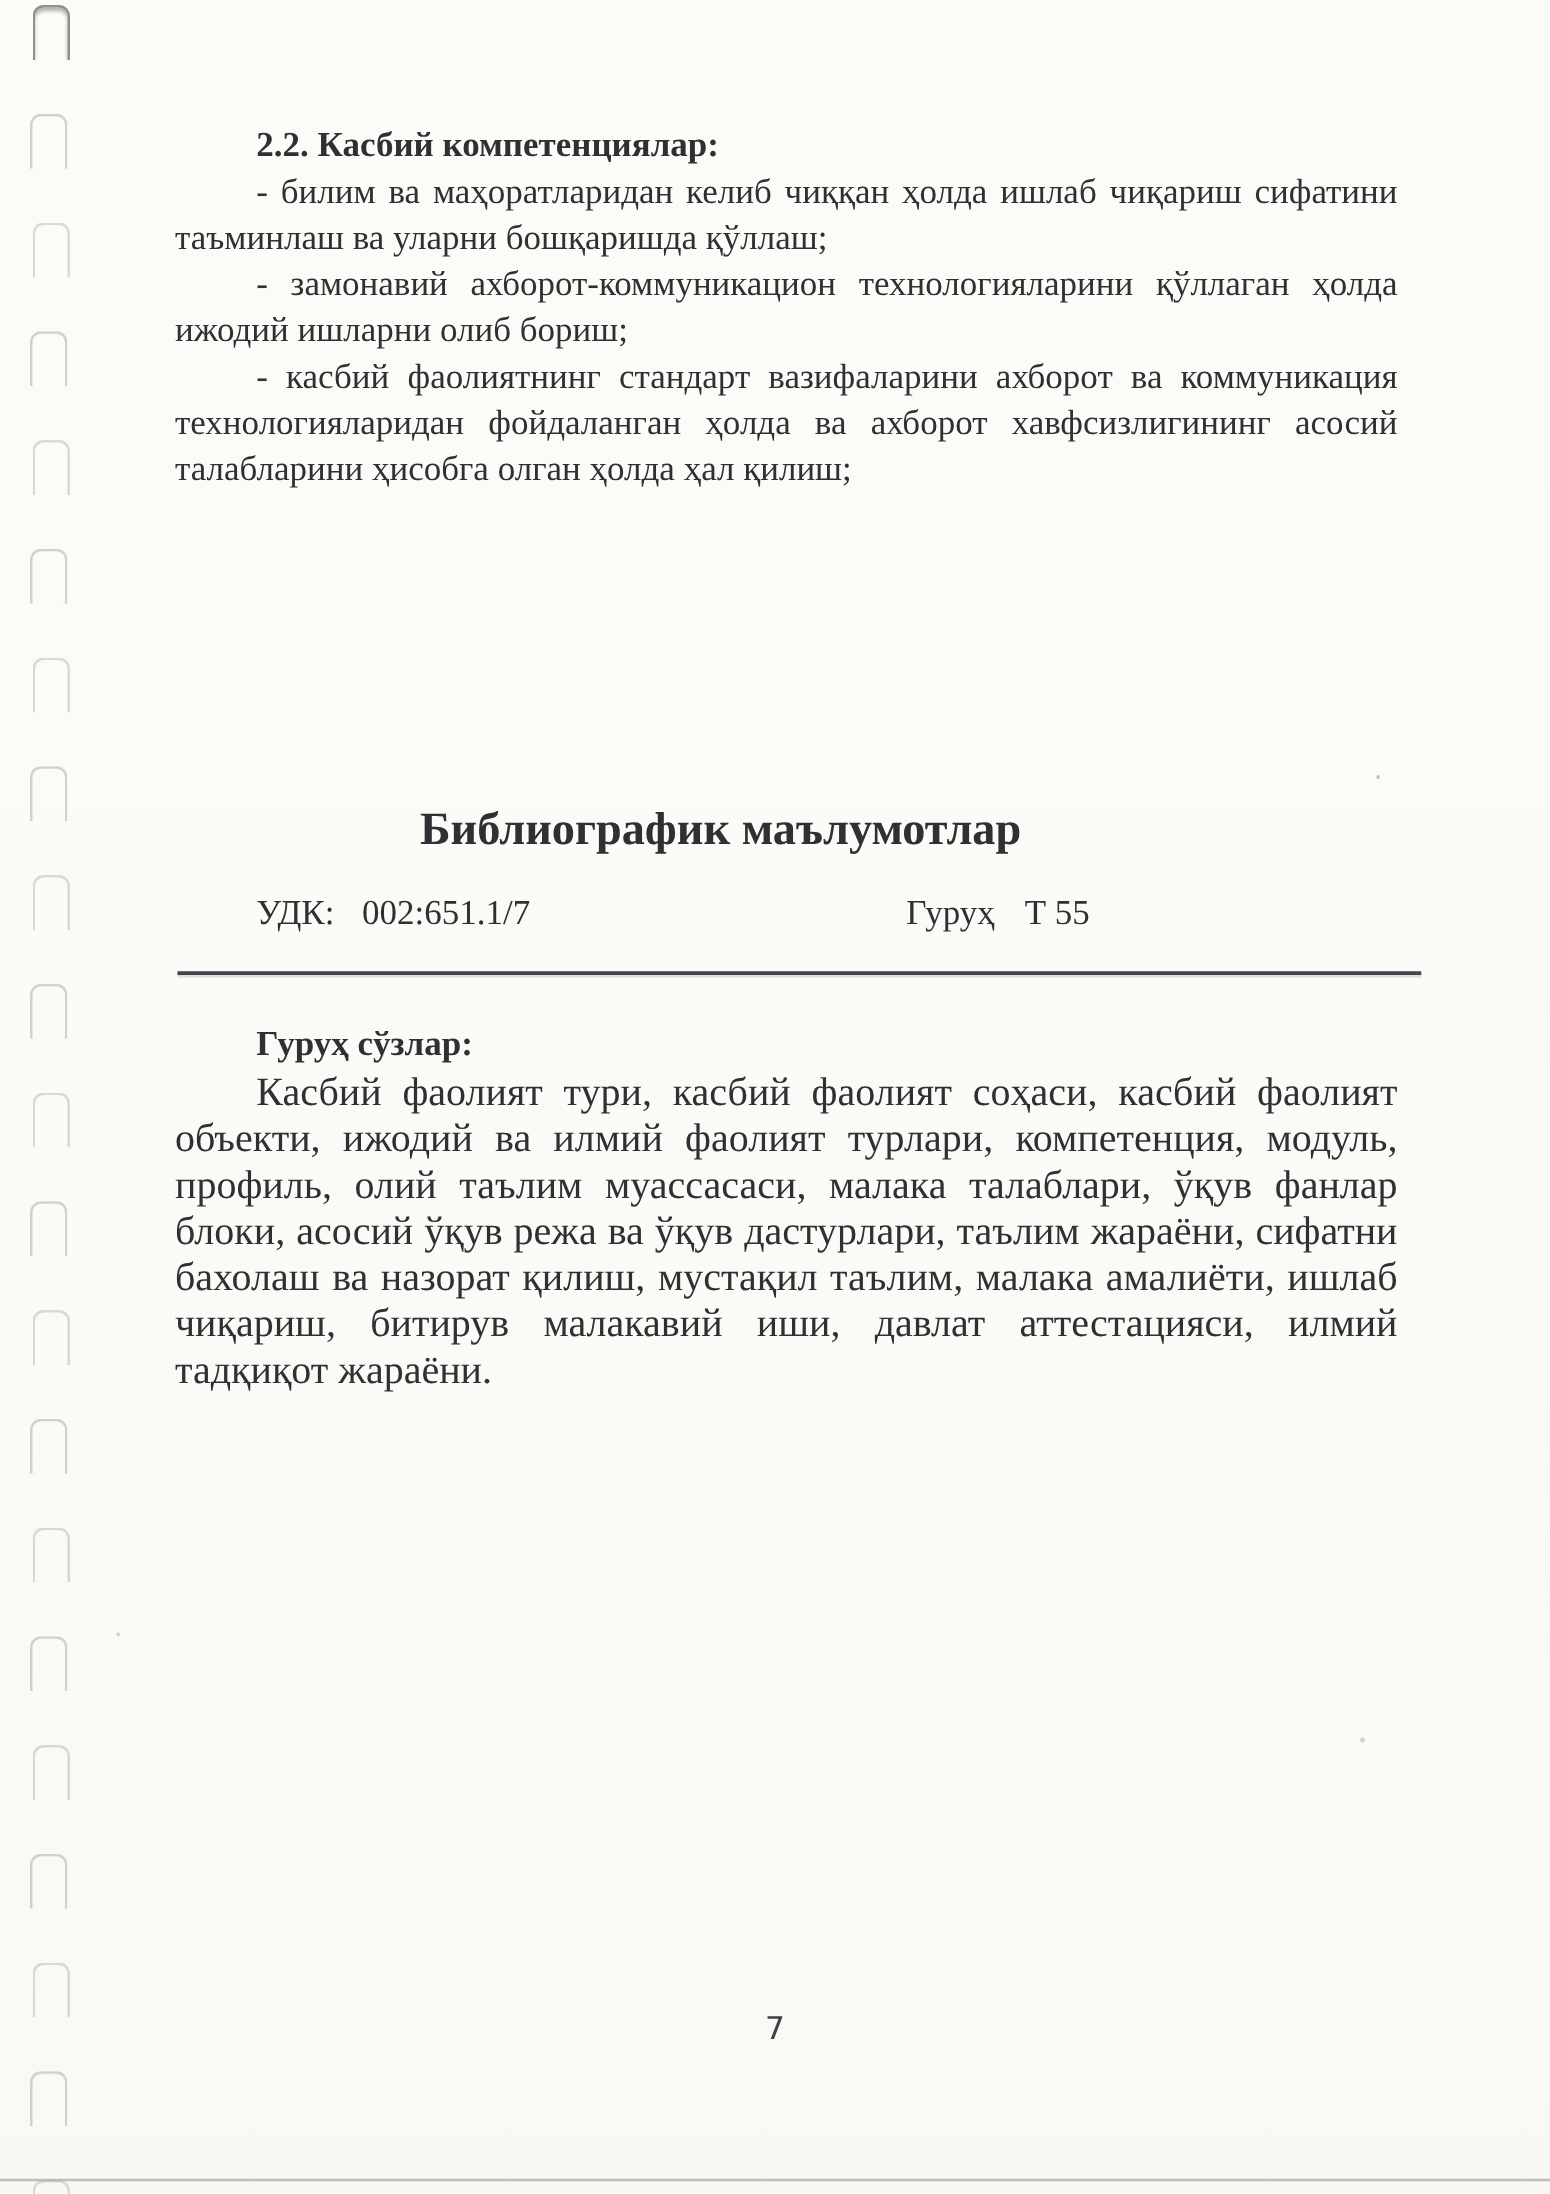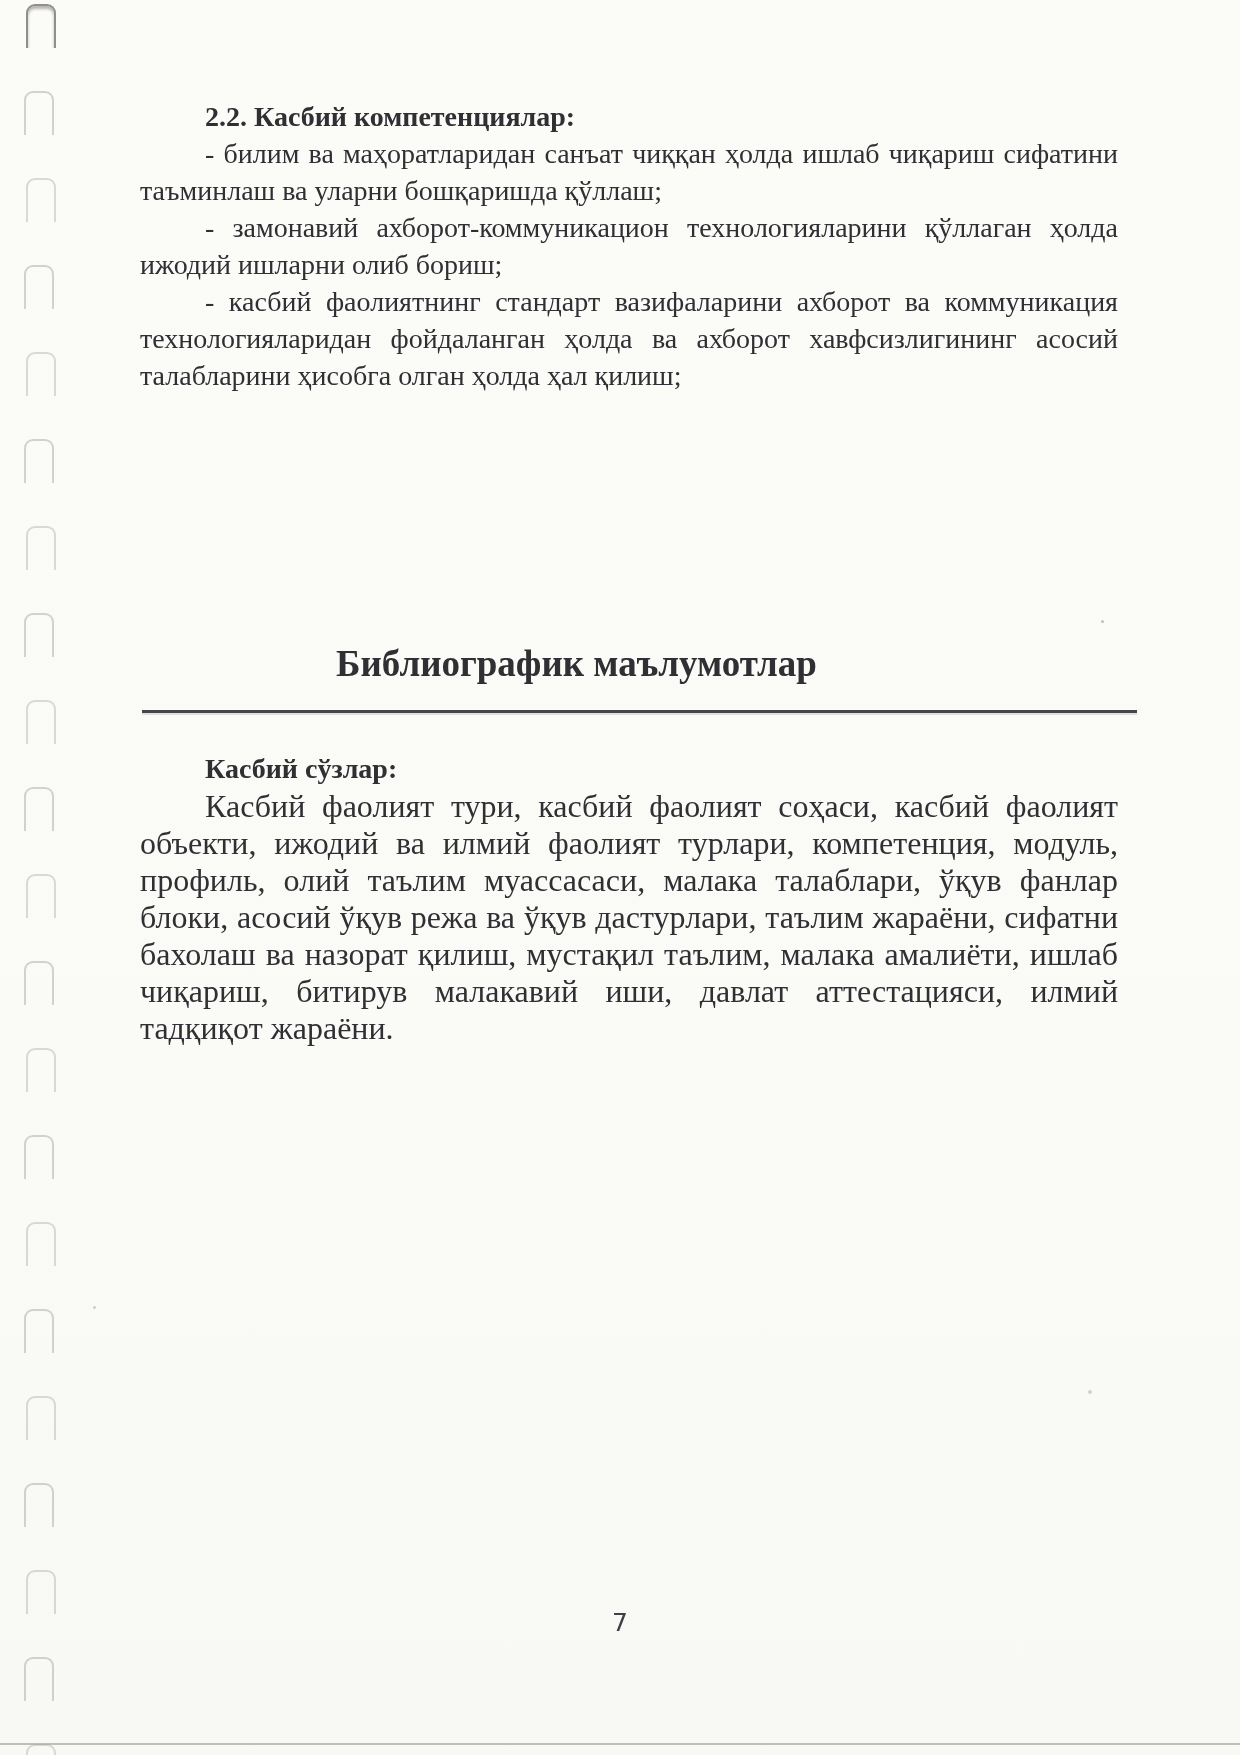--- a/index.html
+++ b/index.html
@@ -175,33 +175,39 @@
   <div class="hole"></div>
   <div class="hole"></div>
   <div class="hole"></div>
   <div class="hole"></div>
   <div class="hole"></div>
   <div class="hole"></div>
 </div>
 
 <section class="competencies">
   <h1>2.2. Касбий компетенциялар:</h1>
-  <p>- билим ва маҳоратларидан санъат чиққан ҳолда ишлаб чиқариш сифатини таъминлаш ва уларни бошқаришда қўллаш;</p>
+  <p>- билим ва маҳоратларидан келиб чиққан ҳолда ишлаб чиқариш сифатини таъминлаш ва уларни бошқаришда қўллаш;</p>
   <p>- замонавий ахборот-коммуникацион технологияларини қўллаган ҳолда ижодий ишларни олиб бориш;</p>
   <p>- касбий фаолиятнинг стандарт вазифаларини ахборот ва коммуникация технологияларидан фойдаланган ҳолда ва ахборот хавфсизлигининг асосий талабларини ҳисобга олган ҳолда ҳал қилиш;</p>
 </section>
 
 <section class="biblio">
   <h2>Библиографик маълумотлар</h2>
 
+  <div class="udk-row">
+    <span class="label">УДК:</span><span class="value">002:651.1/7</span>
+    <span class="group-cell">
+      <span class="label">Гуруҳ</span><span class="value">Т 55</span>
+    </span>
+  </div>
 
 
   <div class="divider"></div>
 
-  <p class="kw-heading">Касбий сўзлар:</p>
+  <p class="kw-heading">Гуруҳ сўзлар:</p>
   <p class="kw-text">Касбий фаолият тури, касбий фаолият соҳаси, касбий фаолият объекти, ижодий ва илмий фаолият турлари, компетенция, модуль, профиль, олий таълим муассасаси, малака талаблари, ўқув фанлар блоки, асосий ўқув режа ва ўқув дастурлари, таълим жараёни, сифатни бахолаш ва назорат қилиш, мустақил таълим, малака амалиёти, ишлаб чиқариш, битирув малакавий иши, давлат аттестацияси, илмий тадқиқот жараёни.</p>
 </section>
 
 <div class="page-number">7</div>
 
 <div class="page-edge-line"></div>
 <div class="speck s1"></div>
 <div class="speck s2"></div>
 <div class="speck s3"></div>
 

